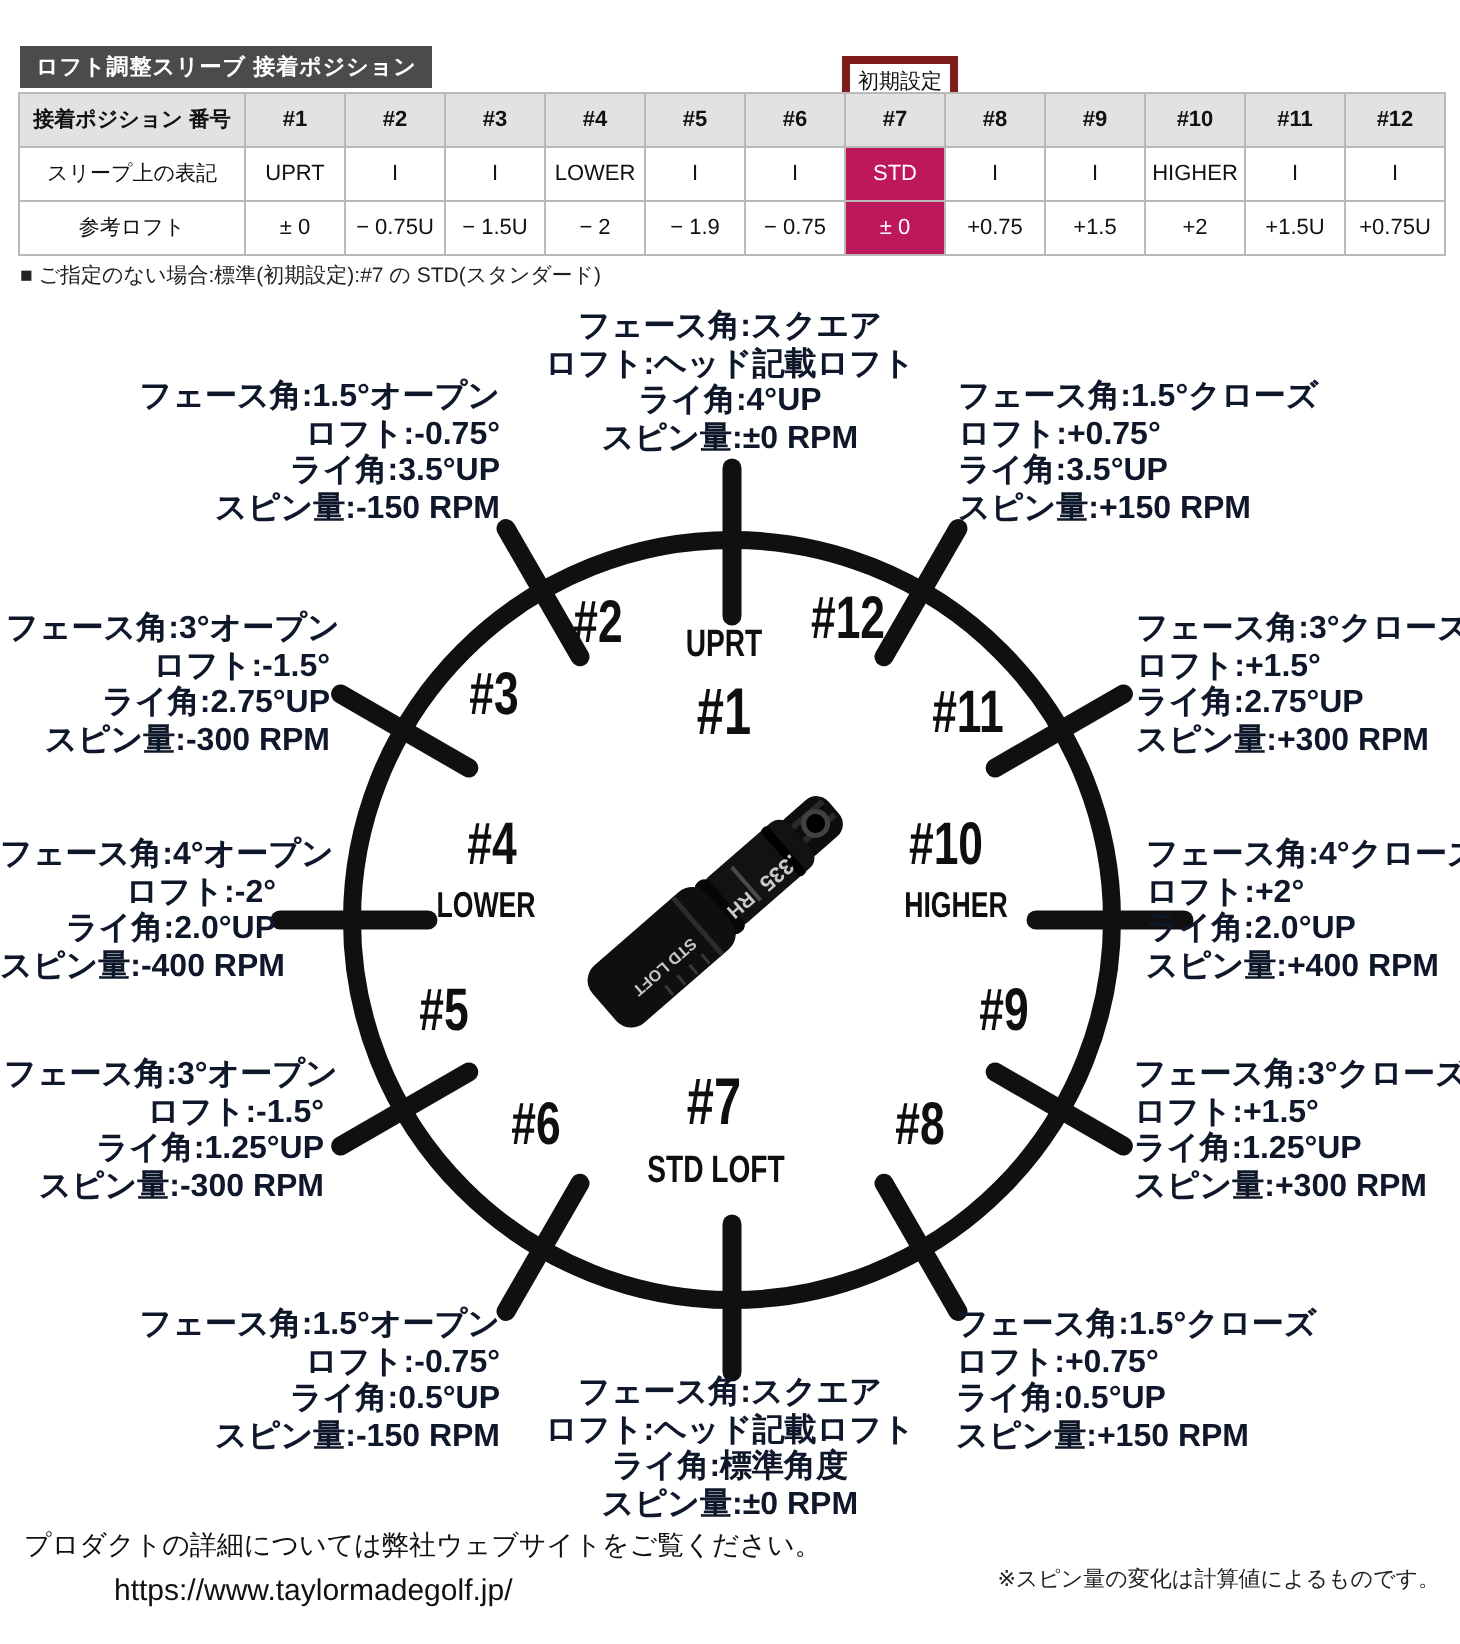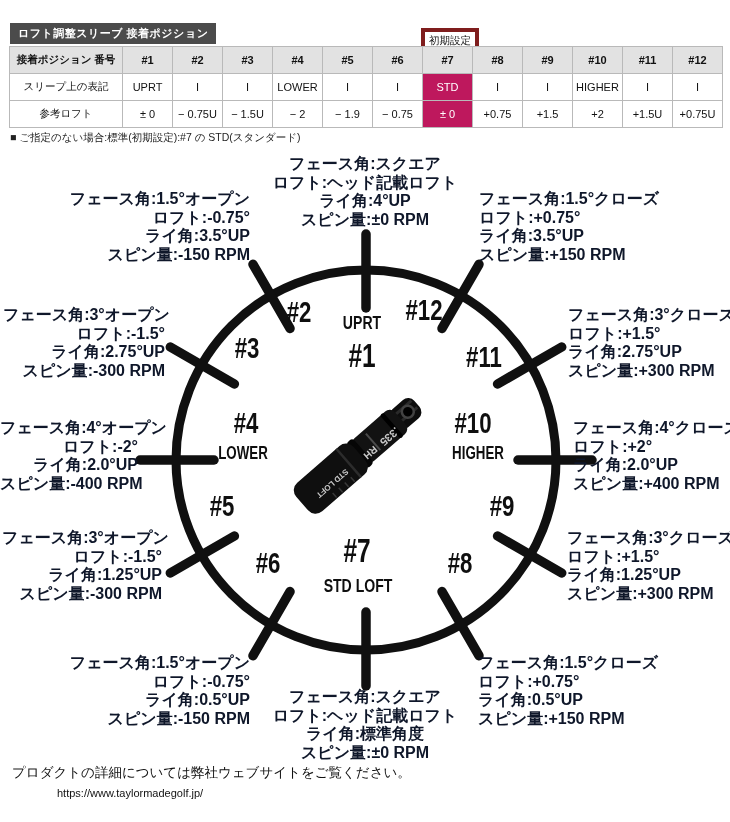--- a/index.html
+++ b/index.html
@@ -36,21 +36,21 @@
   .sp11{left:568px;top:306px;width:162px;text-align:left;}
   .sp4{left:0px;top:419px;width:138px;text-align:right;}
   .sp10{left:573px;top:419px;width:145px;text-align:left;}
   .sp5{left:2px;top:529px;width:160px;text-align:right;}
   .sp9{left:567px;top:529px;width:163px;text-align:left;}
   .sp6{left:48px;top:654px;width:202px;text-align:right;}
   .sp8{left:478px;top:654px;width:212px;text-align:left;}
   .sp7{left:255px;top:688px;width:220px;text-align:center;}
   
   .f1{position:absolute;left:12px;top:764px;font-size:13.5px;}
-  .f2{position:absolute;left:12px;top:787px;font-size:11px;padding-left:45px;}
+  .f2{position:absolute;left:12px;top:787px;font-size:15px;padding-left:45px;}
   .fnote{position:absolute;right:10px;top:782px;font-size:11px;color:#222;}
   .slv-t{font-family:"Liberation Sans",sans-serif;font-weight:700;fill:#c9c9c9;}
 </style>
 </head>
 <body>
 
 <div class="page">
 
   <svg class="dial" viewBox="0 0 730 822">
     <g stroke="#101010" fill="none">
@@ -235,14 +235,15 @@
   </div>
   <div class="spec sp12">
     <div>フェース角:1.5°クローズ</div>
     <div>ロフト:+0.75°</div>
     <div>ライ角:3.5°UP</div>
     <div>スピン量:+150 RPM</div>
   </div>
 
   <div class="f1">プロダクトの詳細については弊社ウェブサイトをご覧ください。</div>
   <div class="f2">https://www.taylormadegolf.jp/</div>
+  <div class="fnote">※スピン量の変化は計算値によるものです。</div>
 
 </div>
 
 </body></html>

